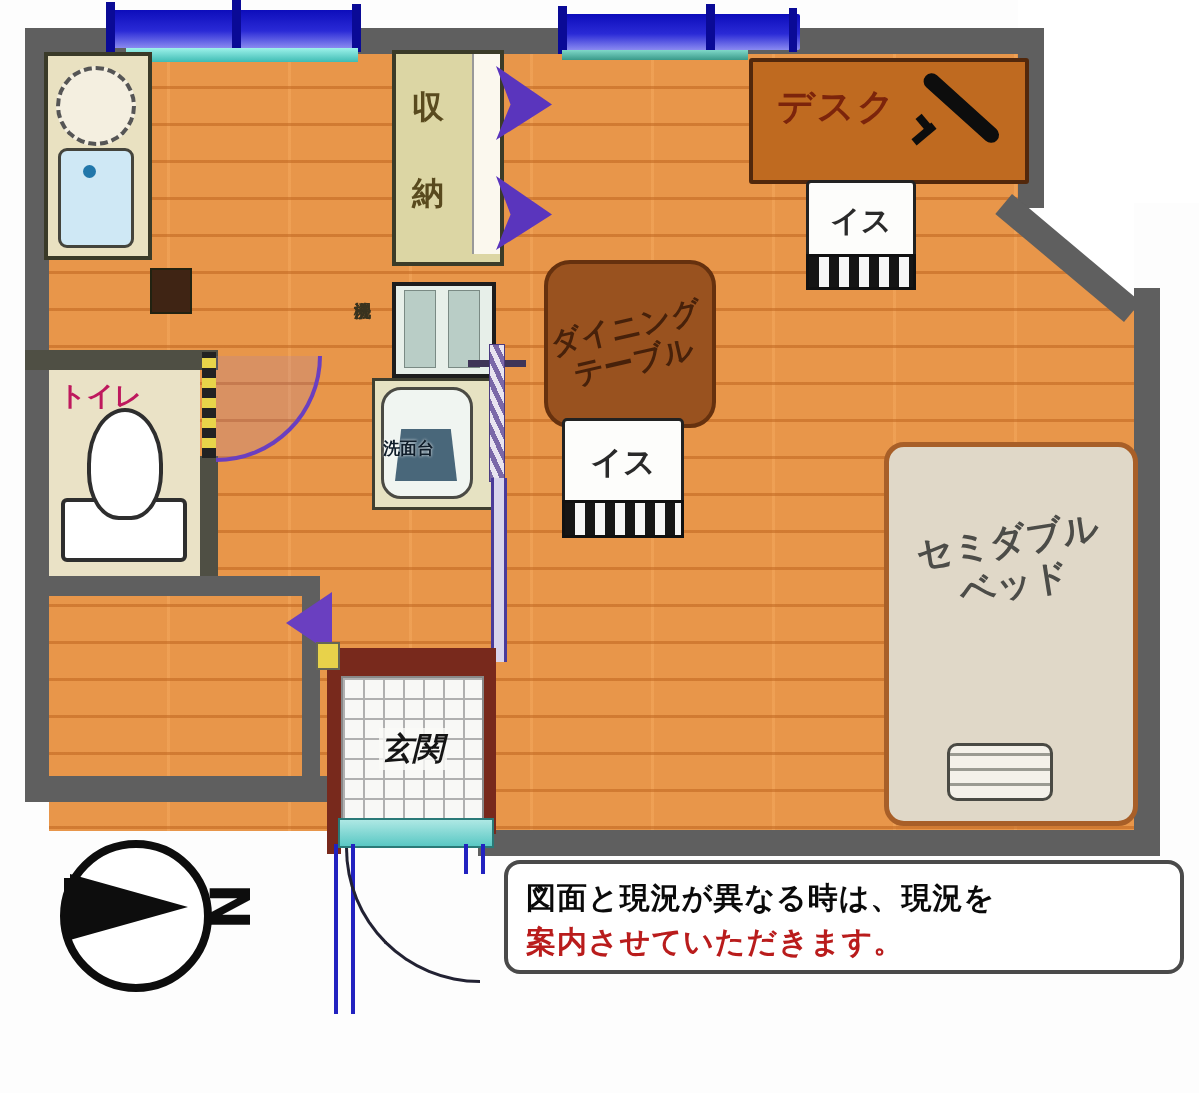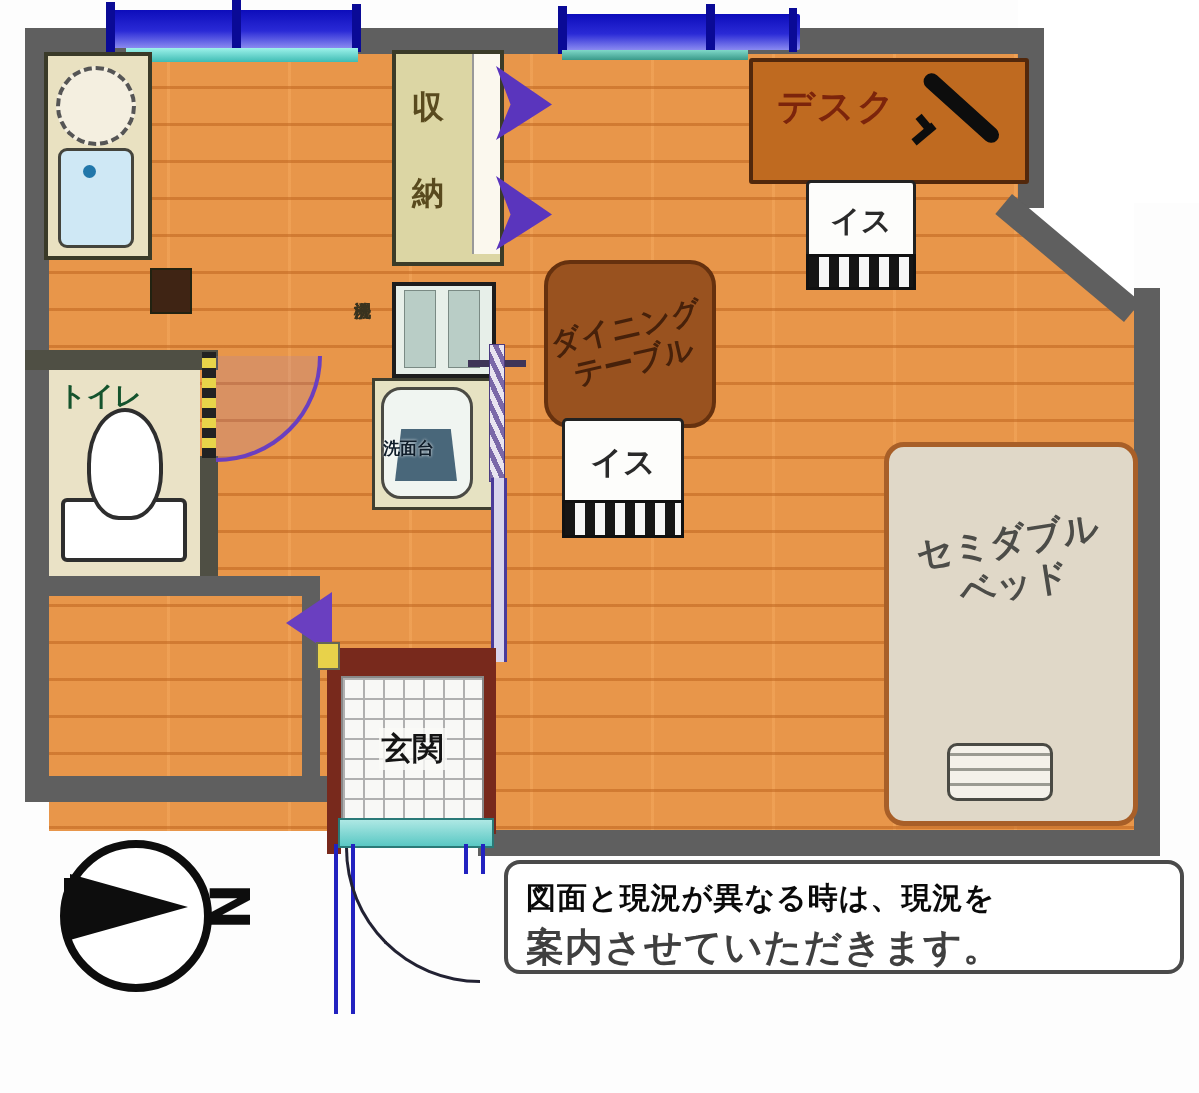--- a/index.html
+++ b/index.html
@@ -61,21 +61,21 @@
   <div class="abs" style="left:44px;top:52px;width:100px;height:200px;background:#e9e1c1;border:4px solid #3a3a28;">
     <div class="abs" style="left:8px;top:10px;width:72px;height:72px;border:4px dashed #555;border-radius:50%;background:#f4efe0;"></div>
     <div class="abs" style="left:10px;top:92px;width:70px;height:94px;background:#cfe8f5;border:3px solid #44443c;border-radius:9px;">
       <div class="abs" style="left:22px;top:14px;width:13px;height:13px;border-radius:50%;background:#2277aa;"></div>
     </div>
   </div>
 
   <div class="abs" style="left:150px;top:268px;width:38px;height:42px;background:#3f2414;border:2px solid #221;"></div>
 
   <div class="abs speck" style="left:49px;top:370px;width:151px;height:206px;background:#eae2c6;">
-    <span class="lbl" style="left:10px;top:8px;font-size:27px;color:#14532d;">トイレ</span>
+    <span class="lbl" style="left:10px;top:8px;font-size:27px;color:#be185d;">トイレ</span>
     <div class="abs" style="left:12px;top:128px;width:118px;height:56px;background:#fff;border:4px solid #2e2e2e;border-radius:6px;"></div>
     <div class="abs" style="left:38px;top:38px;width:68px;height:104px;background:#fff;border:4px solid #2e2e2e;border-radius:50% 50% 42% 42%;"></div>
   </div>
 
   <div class="abs" style="left:202px;top:352px;width:14px;height:106px;background:repeating-linear-gradient(0deg,#222 0 10px,#e8d44a 10px 20px);"></div>
   <div class="abs" style="left:216px;top:356px;width:102px;height:102px;border-right:4px solid var(--door_purple);border-bottom:4px solid var(--door_purple);border-bottom-right-radius:100%;background:rgba(150,120,210,0.18);"></div>
 
   <div class="abs" style="left:286px;top:592px;width:46px;height:62px;background:var(--door_purple);clip-path:polygon(100% 0,100% 100%,0 50%);"></div>
 
   <div class="abs" style="left:392px;top:50px;width:104px;height:208px;background:#dcd6a4;border:4px solid #3b3b28;">
@@ -99,21 +99,21 @@
   </div>
 
   <div class="abs" style="left:468px;top:360px;width:58px;height:7px;background:#3f3558;"></div>
   <div class="abs" style="left:489px;top:344px;width:14px;height:136px;background:repeating-linear-gradient(65deg,#7a68a8 0 5px,#e8e4f0 5px 10px);border:1px solid #4a3a80;"></div>
   <div class="abs" style="left:491px;top:478px;width:10px;height:184px;background:#d8d4ec;border-left:3px solid #4a3a99;border-right:3px solid #4a3a99;"></div>
 
   <div class="maroon" style="left:327px;top:648px;width:169px;height:28px;"></div>
   <div class="maroon" style="left:327px;top:648px;width:14px;height:206px;"></div>
   <div class="maroon" style="left:480px;top:648px;width:16px;height:186px;"></div>
   <div class="abs" style="left:316px;top:642px;width:20px;height:24px;background:#e8d24a;border:2px solid #665;"></div>
-  <div class="abs" style="left:341px;top:676px;width:139px;height:142px;background:#f8f8f6;border:2px solid #888;background-image:repeating-linear-gradient(0deg,#b0b0b0 0 2px,rgba(0,0,0,0) 2px 20px),repeating-linear-gradient(90deg,#b0b0b0 0 2px,rgba(0,0,0,0) 2px 20px);display:flex;align-items:center;justify-content:center;">
+  <div class="abs" style="left:341px;top:676px;width:139px;height:142px;background:#f8f8f6;border:2px solid #888;background-image:repeating-linear-gradient(0deg,#b0b0b0 0 2px,rgba(0,0,0,0) 2px 20px),repeating-linear-gradient(90deg,#b0b0b0 0 2px,rgba(0,0,0,0) 2px 20px);display:flex;align-items:center;justify-content:center;font-style:italic;">
     <span class="lbl" style="position:static;font-size:31px;color:#141414;background:rgba(250,250,248,.8);padding:0 3px;">玄関</span>
   </div>
   <div class="abs" style="left:338px;top:818px;width:152px;height:26px;background:linear-gradient(180deg,#aee8e4,#5ac8c4);border:2px solid #2a7a78;"></div>
 
   <div class="abs" style="left:334px;top:844px;width:13px;height:170px;border-left:4px solid #2222c0;border-right:4px solid #2222c0;"></div>
   <div class="abs" style="left:464px;top:844px;width:13px;height:30px;border-left:4px solid #2222c0;border-right:4px solid #2222c0;"></div>
   <div class="abs" style="left:345px;top:848px;width:132px;height:132px;border-left:3px solid #223;border-bottom:3px solid #223;border-bottom-left-radius:100%;"></div>
 
   <div class="abs" style="left:737px;top:58px;width:272px;height:118px;background:var(--desk_brown);border:4px solid #52280c;border-radius:3px;margin-left:12px;">
     <span class="lbl" style="left:24px;top:20px;font-size:37px;color:#7c240b;letter-spacing:2px;">デスク</span>
@@ -149,16 +149,16 @@
 
 
   <div class="abs" style="left:60px;top:840px;width:136px;height:136px;border:8px solid #0d0d0d;border-radius:50%;background:#fff;">
     <div class="abs" style="left:-4px;top:30px;width:16px;height:58px;background:#0d0d0d;"></div>
     <div class="abs" style="left:2px;top:26px;width:118px;height:66px;background:#0d0d0d;clip-path:polygon(0 0,100% 50%,0 100%);"></div>
   </div>
   <span class="lbl" style="left:206px;top:874px;font-size:56px;color:#0d0d0d;transform:rotate(90deg);">N</span>
 
   <div class="abs" style="left:504px;top:860px;width:680px;height:114px;background:#fff;border:4px solid #4a4a4a;border-radius:16px;padding:12px 18px;box-sizing:border-box;">
     <div class="lbl" style="position:static;font-size:30px;color:#0a0a0a;letter-spacing:1px;line-height:1.45;">図面と現況が異なる時は、現況を</div>
-    <div class="lbl" style="position:static;font-size:38px;color:#404040;letter-spacing:1px;line-height:1.45;">案内させていただきます。</div>
+    <div class="lbl" style="position:static;font-size:30px;color:#b91c1c;letter-spacing:1px;line-height:1.45;">案内させていただきます。</div>
   </div>
 
 </div>
 
 </body></html>

